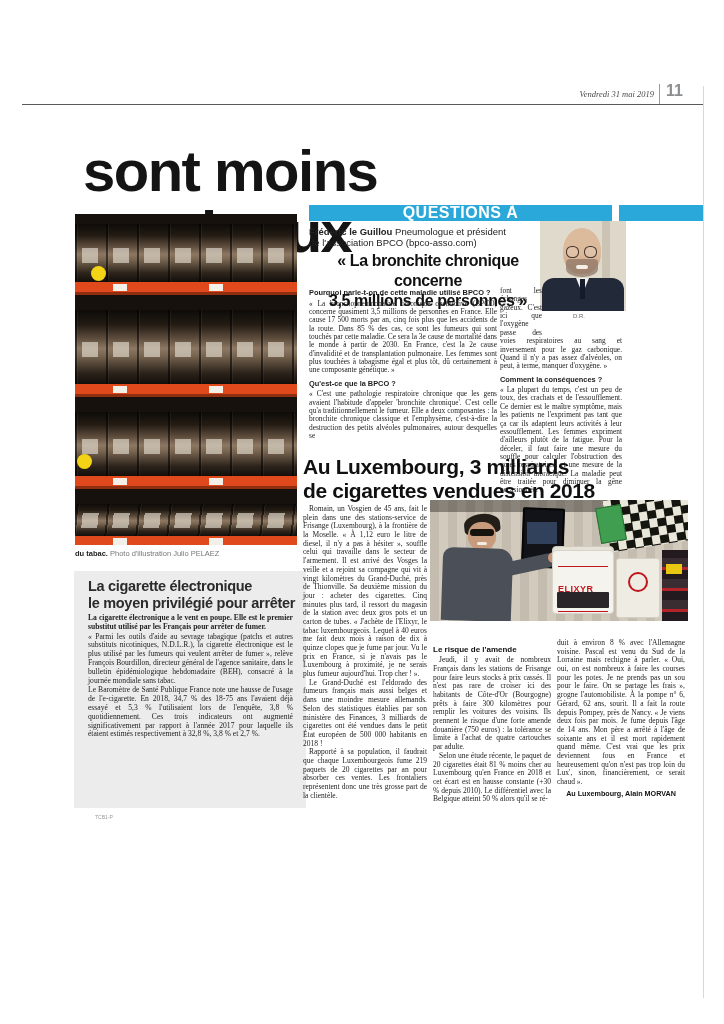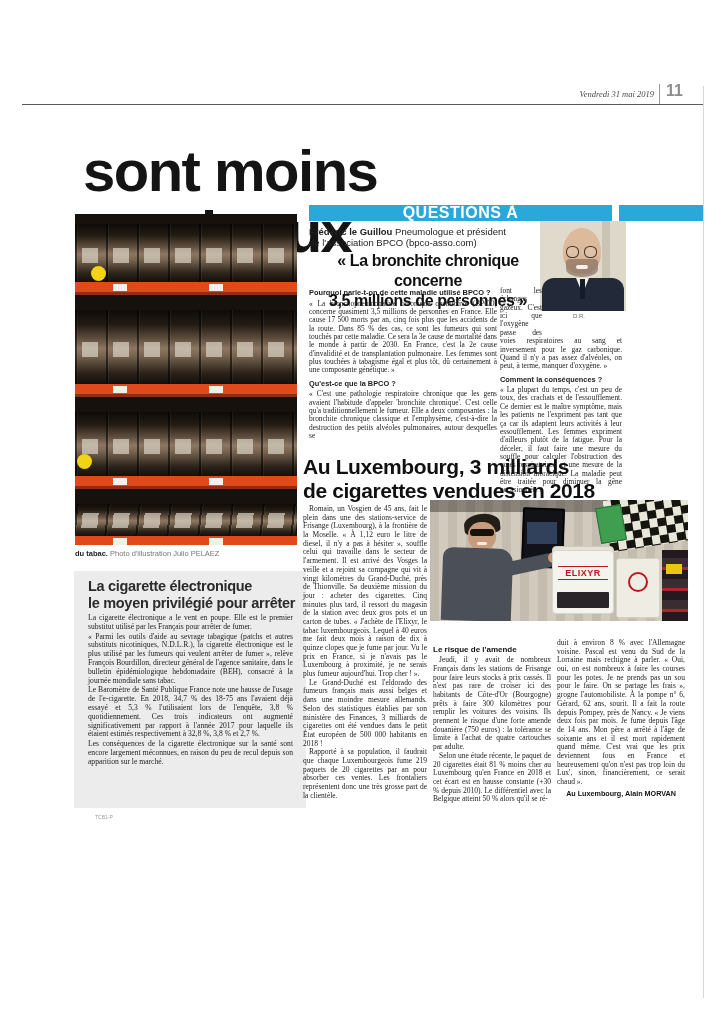--- a/index.html
+++ b/index.html
@@ -54,21 +54,21 @@
 
   
   #left-box { left:74px; top:571px; width:232px; height:237px; background:#ececec; }
   #left-box-title {
     left:88px; top:578px; width:212px;
     font-family:"Liberation Sans", sans-serif; font-size:14.5px; font-weight:bold;
     letter-spacing:-0.3px; color:#2b2b2b; line-height:1.15;
   }
   #left-box-body { left:88px; top:614px; width:205px; font-size:7.6px; line-height:1.16; color:#222; }
   #left-box-body p { margin-bottom:1px; }
-  .boldp { font-weight:normal; }
+  .boldp { font-weight:bold; }
   #edition-code { left:95px; top:814px; font-size:5px; color:#9a9a9a; font-family:"Liberation Sans", sans-serif; }
 
   
   #kicker-bar { left:309px; top:205px; width:303px; height:16px; background:#2aa8da; color:#ffffff;
     font-family:"Liberation Sans", sans-serif; font-size:16px; font-weight:bold; letter-spacing:0.5px;
     text-align:center; line-height:16px; }
   #kicker-bar-right { left:619px; top:205px; width:84px; height:16px; background:#2aa8da; }
   #interview-intro { left:309px; top:226px; width:250px; font-family:"Liberation Sans", sans-serif;
     font-size:9.5px; color:#222; line-height:1.2; }
   #interview-title { left:309px; top:251px; width:238px; font-family:"Liberation Sans", sans-serif;
@@ -124,23 +124,23 @@
   .lux-hair { position:absolute; left:34px; top:14px; width:36px; height:20px; background:#241e19; border-radius:50% 50% 20% 20%; transform:rotate(-6deg); }
   .lux-face { position:absolute; left:38px; top:22px; width:28px; height:28px; background:#c99b7d; border-radius:46%; }
   .lux-sunglasses { position:absolute; left:40px; top:29px; width:24px; height:7px; background:#16130f; border-radius:3px; }
   .lux-smile { position:absolute; left:47px; top:42px; width:10px; height:3px; background:#f3ece2; border-radius:2px; }
   .lux-torso { position:absolute; left:12px; top:48px; width:70px; height:73px; background:#4b5058; border-radius:10px 14px 0 0; transform:rotate(2deg); }
   .lux-arm { position:absolute; left:68px; top:58px; width:58px; height:14px; background:#4b5058; border-radius:7px; transform:rotate(-12deg); }
   .lux-hand { position:absolute; left:118px; top:52px; width:12px; height:11px; background:#c99b7d; border-radius:50%; }
   .lux-tub { position:absolute; left:122px; top:50px; width:62px; height:64px; background:#f5f3ee;
     border:1px solid #d8d4ca; border-radius:4px; }
   .lux-tub-lid { position:absolute; left:122px; top:46px; width:62px; height:9px; background:#e6e2d8; border-radius:4px 4px 0 0; border:1px solid #cfcabe; }
-  .lux-tub-label { position:absolute; left:128px; top:66px; width:50px; text-align:center;
+  .lux-tub-label { position:absolute; left:128px; top:66px; width:50px; text-align:left;
     font-family:"Liberation Sans", sans-serif; font-weight:bold; font-size:9px; color:#c0151c; letter-spacing:0.5px;
-    border-top:1.5px solid #c0151c; border-bottom:1.5px solid #c0151c; padding:1px 0; }
+    border-top:1.5px solid #c0151c; border-bottom:1.5px solid #c0151c; padding:17px 0; }
   .lux-tub-warn { position:absolute; left:127px; top:92px; width:52px; height:16px; background:#2a2528;
     border-radius:1px; }
   .lux-tub2 { position:absolute; left:186px; top:58px; width:44px; height:60px; background:#efece4; border:1px solid #d5d0c4; border-radius:3px; }
   .lux-tub2-dot { position:absolute; left:198px; top:72px; width:20px; height:20px; border-radius:50%; border:2px solid #c0151c; }
   .lux-shelf-right { position:absolute; left:232px; top:50px; width:26px; height:71px;
     background:repeating-linear-gradient(0deg,#221a1e 0 9px,#b3232a 9px 12px,#3a2d32 12px 21px); }
   .lux-yellowtag { position:absolute; left:236px; top:64px; width:16px; height:10px; background:#e8c713; }
   #caption-lux { left:430px; top:625px; width:260px; font-size:7.5px; line-height:1.25; }
 
   
@@ -175,21 +175,20 @@
     <span class="capbold" data-bind="left_photo.caption_bold">du tabac.</span><span class="capcredit" data-bind="left_photo.caption_credit"> Photo d'illustration Julio PELAEZ</span>
   </div>
 
   <div class="abs" id="left-box"></div>
   <div class="abs pre" id="left-box-title" data-bind="left_article.title">La cigarette électronique
 le moyen privilégié pour arrêter</div>
   <div class="abs just" id="left-box-body">
     <p class="boldp" data-bind="left_article.p1">La cigarette électronique a le vent en poupe. Elle est le premier substitut utilisé par les Français pour arrêter de fumer.</p>
     <p data-bind="left_article.p2">« Parmi les outils d'aide au sevrage tabagique (patchs et autres substituts nicotiniques, N.D.L.R.), la cigarette électronique est le plus utilisé par les fumeurs qui veulent arrêter de fumer », relève François Bourdillon, directeur général de l'agence sanitaire, dans le bulletin épidémiologique hebdomadaire (BEH), consacré à la journée mondiale sans tabac.</p>
     <p data-bind="left_article.p3">Le Baromètre de Santé Publique France note une hausse de l'usage de l'e-cigarette. En 2018, 34,7 % des 18-75 ans l'avaient déjà essayé et 5,3 % l'utilisaient lors de l'enquête, 3,8 % quotidiennement. Ces trois indicateurs ont augmenté significativement par rapport à l'année 2017 pour laquelle ils étaient estimés respectivement à 32,8 %, 3,8 % et 2,7 %.</p>
-    <p class="boldp" data-bind="left_article.p4">Les conséquences de la cigarette électronique sur la santé sont encore largement méconnues, en raison du peu de recul depuis son apparition sur le marché.</p>
   </div>
   <div class="abs" id="edition-code" data-bind="page.edition_code">TCB1-P</div>
 
   <div class="abs" id="kicker-bar" data-bind="interview.kicker">QUESTIONS À</div>
   <div class="abs" id="kicker-bar-right"></div>
 
   <div class="abs" id="interview-intro">
     <b data-bind="interview.intro_name">Frédéric le Guillou</b><span data-bind="interview.intro_role"> Pneumologue et président</span><br>
     <span data-bind="interview.intro_line2">de l'association BPCO (bpco-asso.com)</span>
   </div>

